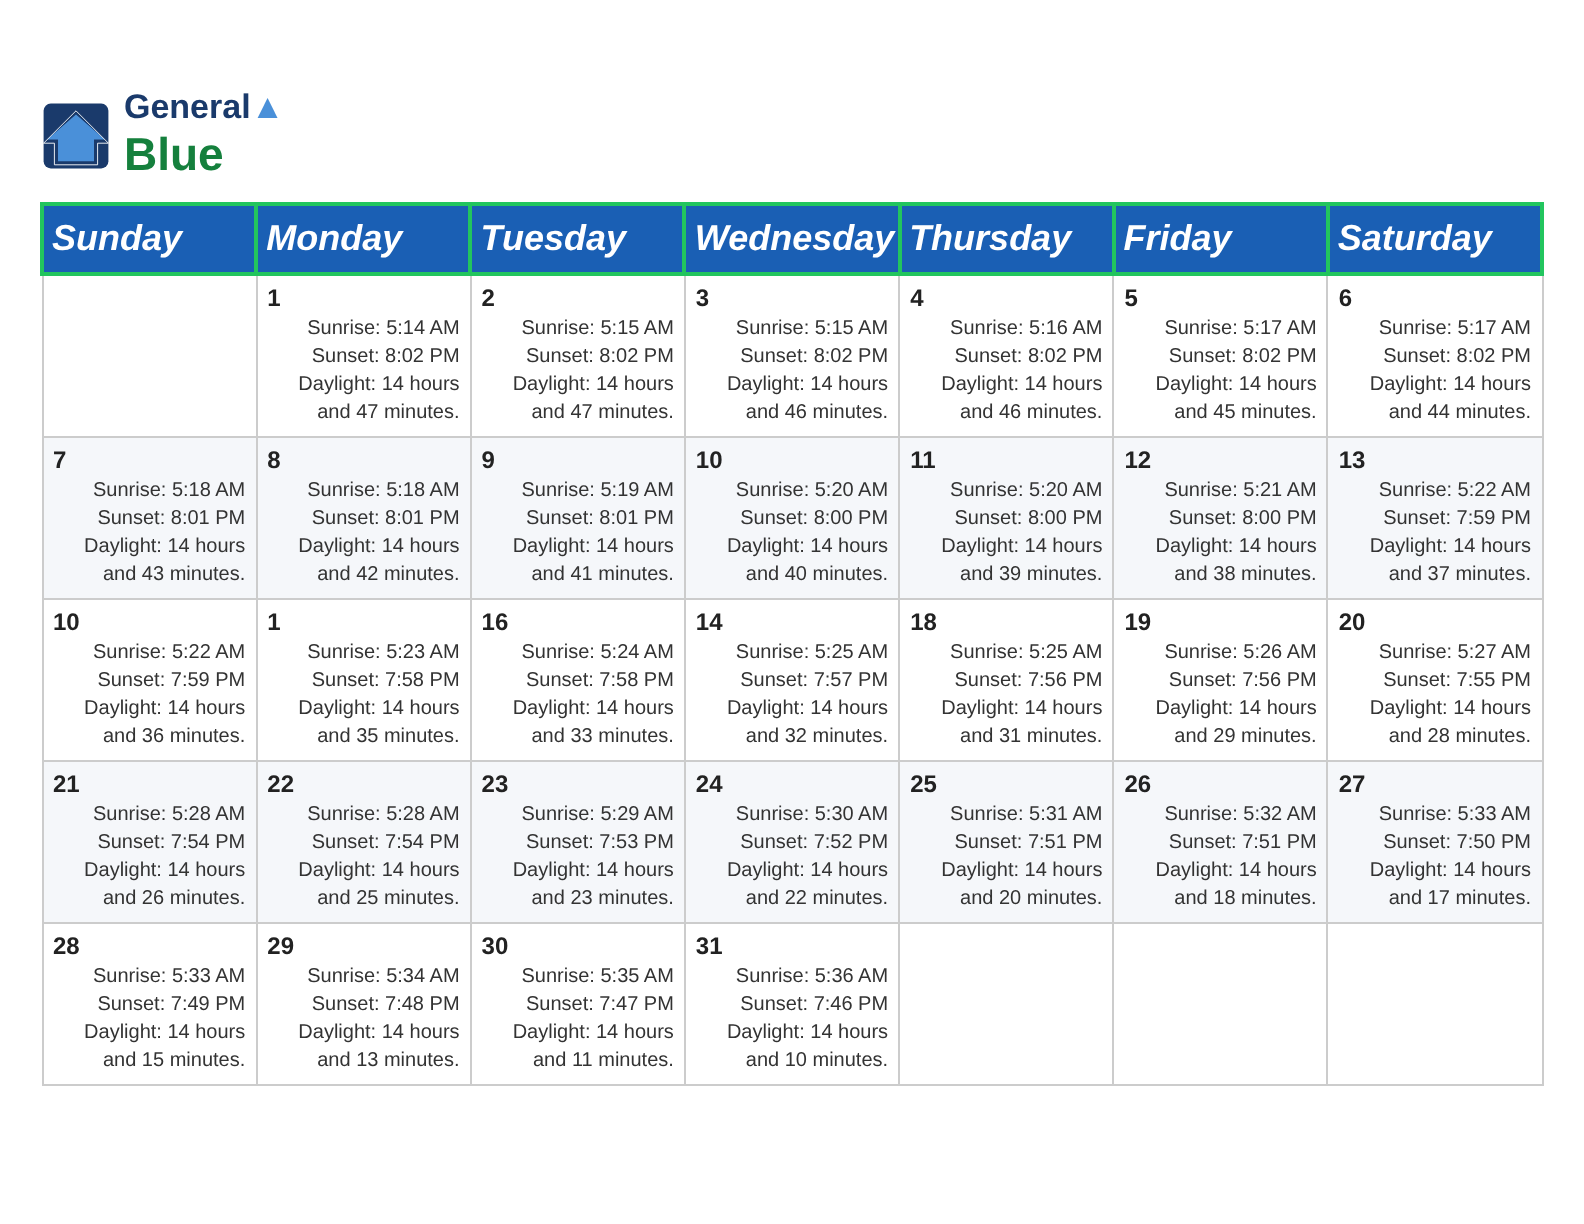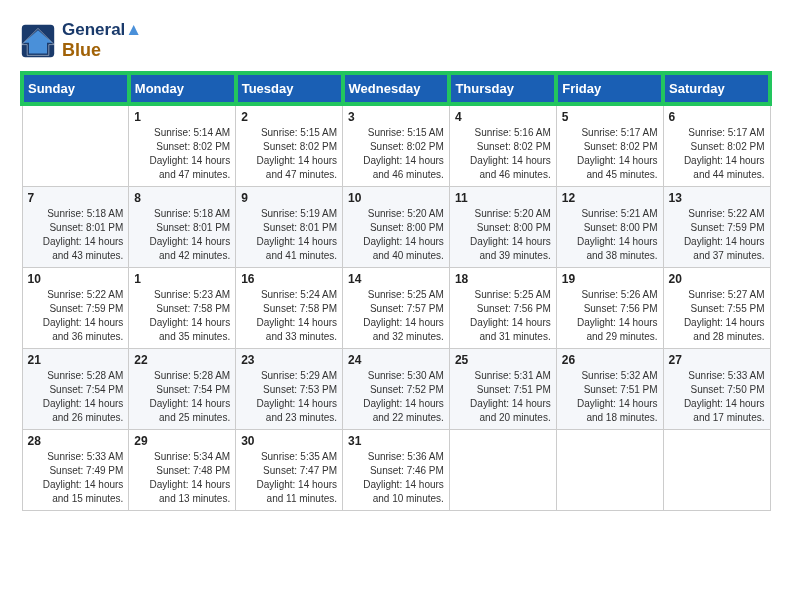--- a/index.html
+++ b/index.html
@@ -13,20 +13,21 @@
     .header {
       display: flex;
       justify-content: space-between;
       align-items: flex-start;
       margin-bottom: 10px;
     }
     .logo {
       display: flex;
       align-items: center;
       gap: 6px;
+      margin-top: 24px;
     }
     .logo-icon {
       width: 36px;
       height: 36px;
     }
     .title-area {
       text-align: right;
     }
     .month-year {
       font-size: 38px;
@@ -38,25 +39,26 @@
       color: #444;
     }
     table {
       width: 100%;
       border-collapse: collapse;
       table-layout: fixed;
     }
     th {
       background-color: #1a5fb4;
       color: #fff;
-      font-size: 13px;
+      font-size: 18px;
       font-weight: bold;
       padding: 6px 4px;
       text-align: left;
-      border: 4px solid #22c55e;
+      border: 2px solid #22c55e;
+      font-style: italic;
     }
     td {
       border: 1px solid #ccc;
       vertical-align: top;
       padding: 4px 5px;
       font-size: 10.5px;
       color: #222;
       height: 80px;
     }
     td.empty {
@@ -86,21 +88,21 @@
 
 <div class="header">
   <div class="logo">
     <svg class="logo-icon" viewBox="0 0 40 40">
       <rect x="2" y="2" width="36" height="36" rx="4" fill="#1a3a6b"></rect>
       <polygon points="20,8 36,22 30,22 30,34 10,34 10,22 4,22" fill="#4a90d9"></polygon>
       <polygon points="20,6 38,24 32,24 32,36 8,36 8,24 2,24" fill="none" stroke="#fff" stroke-width="0.5"></polygon>
     </svg>
     <div>
       <div style="font-size:17px;font-weight:bold;color:#1a3a6b;">General<span style="color:#4a90d9;">▲</span></div>
-      <div style="font-size:18px;font-weight:bold;color:#a16207;">Blue</div>
+      <div style="font-size:23px;font-weight:bold;color:#15803d;">Blue</div>
     </div>
   </div>
   <div class="title-area">
     <div class="month-year"></div>
     <div class="location"></div>
   </div>
 </div>
 
 <table>
   <thead>

